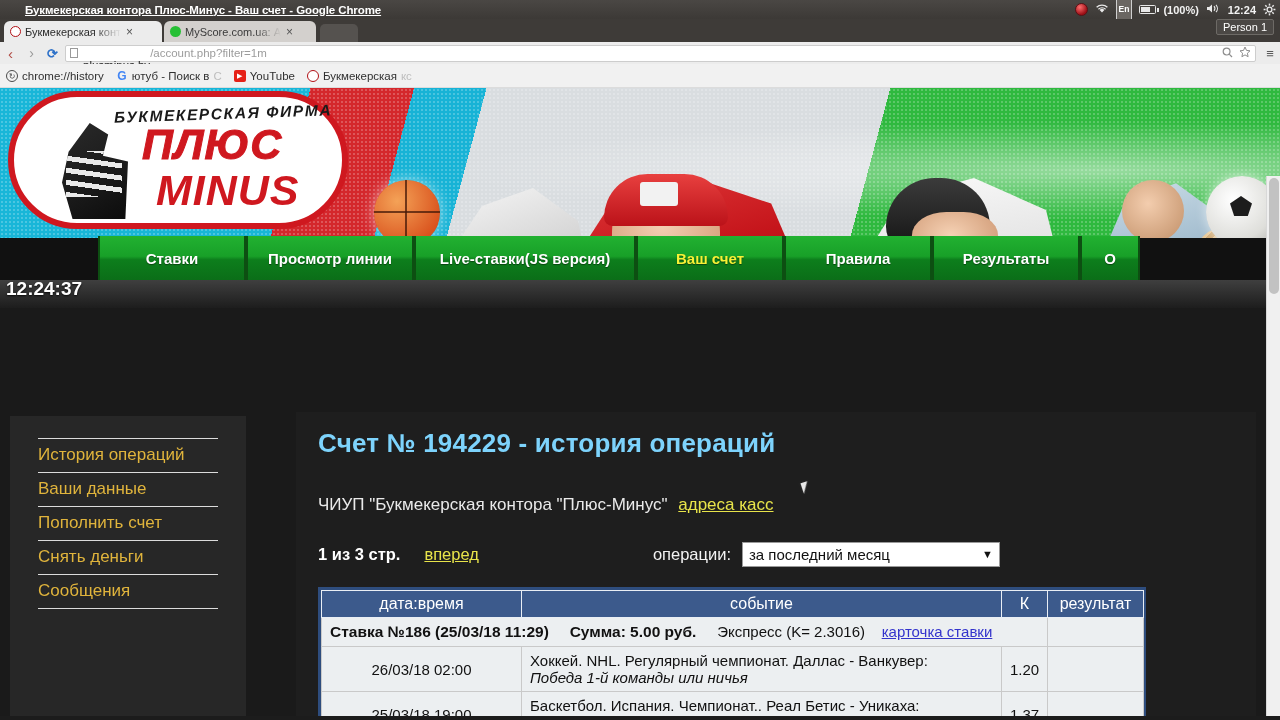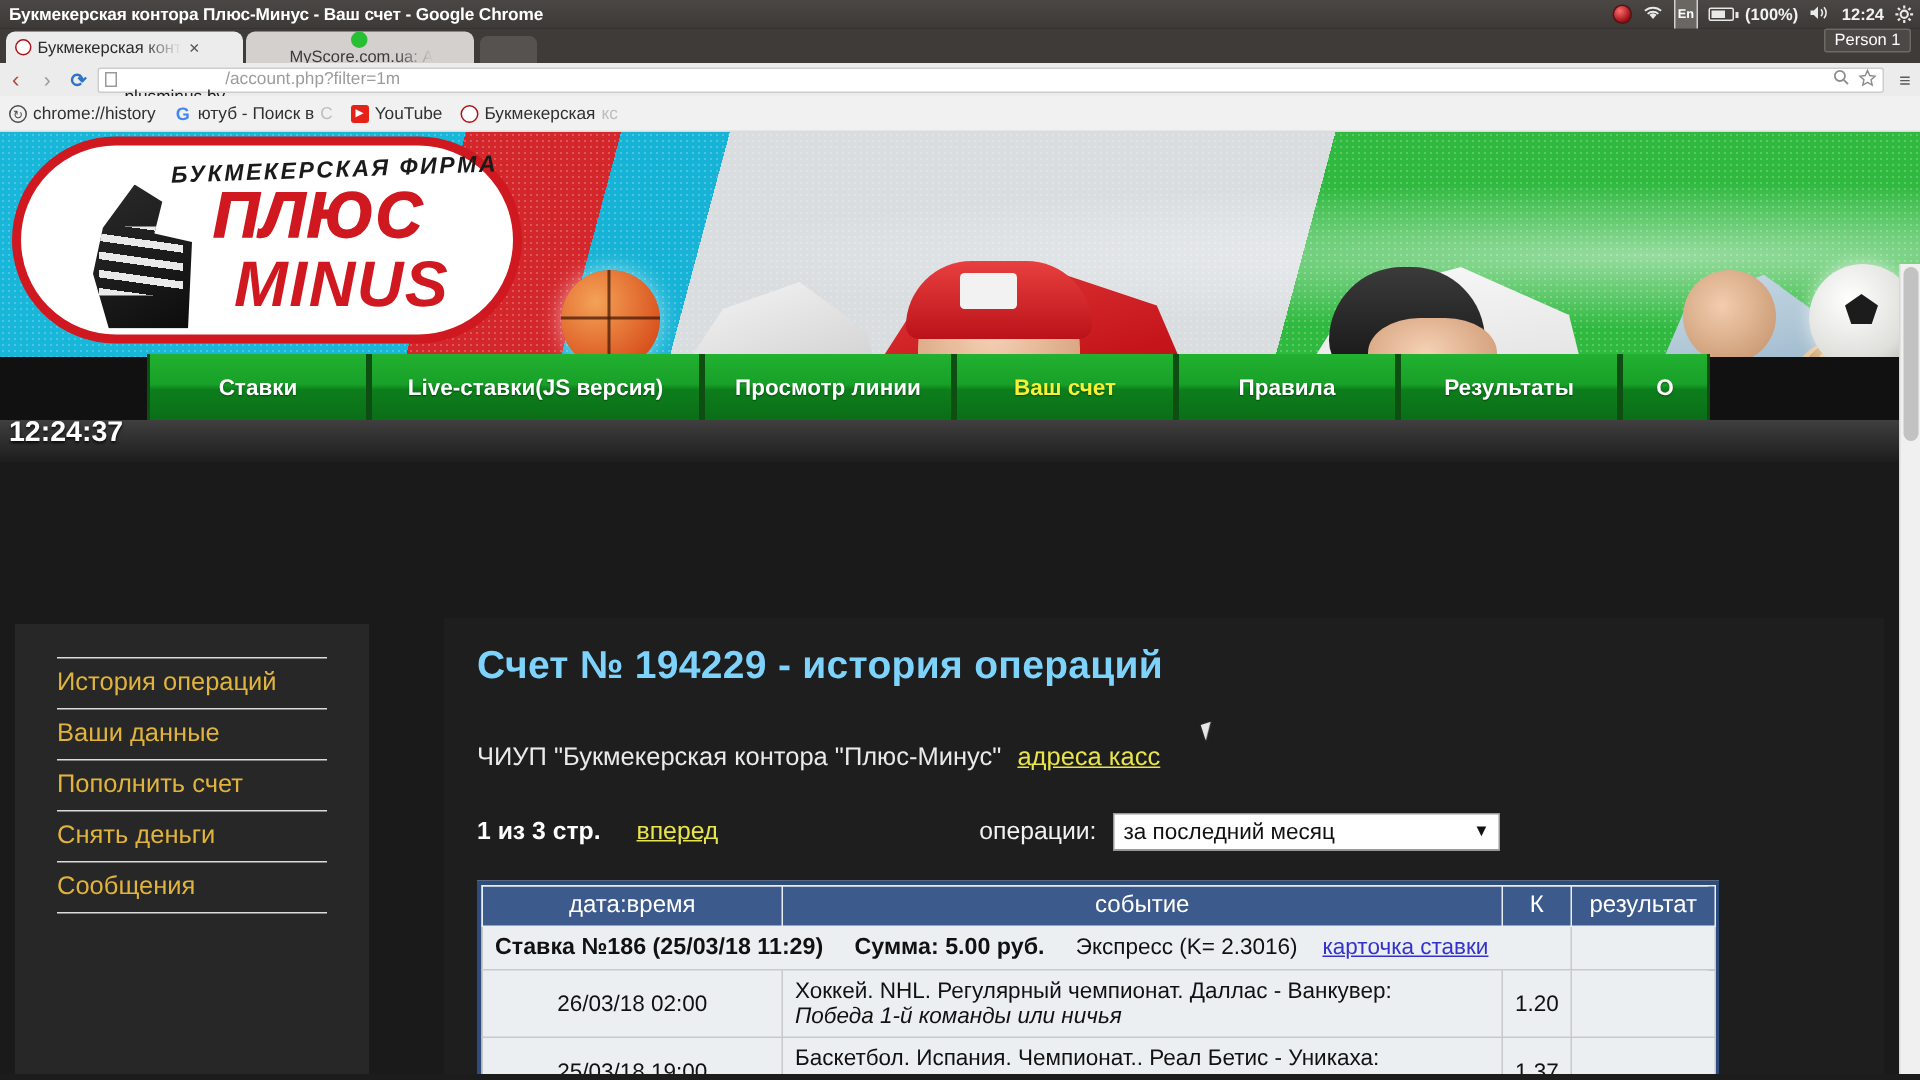--- a/index.html
+++ b/index.html
@@ -11,21 +11,21 @@
   }
 
   
   #os-titlebar {
     position: absolute; left: 0; top: 0; width: 1280px; height: 19px;
     background: linear-gradient(to bottom, #4a4744, #3c3936);
     color: #ffffff;
     font-size: 11.5px; font-weight: bold;
     display: flex; align-items: center;
   }
-  #os-title-text { padding-left: 6px; letter-spacing: -0.1px; white-space: nowrap; }
+  #os-title-text { padding-left: 25px; letter-spacing: -0.1px; white-space: nowrap; text-decoration: underline; }
   #os-tray {
     position: absolute; right: 4px; top: 0; height: 19px;
     display: flex; align-items: center; gap: 7px;
     font-size: 11px; color: #f2f2f2;
   }
   .tray-rec {
     width: 13px; height: 13px; border-radius: 50%;
     background: radial-gradient(circle at 35% 30%, #ff6d6d, #9c0f16 70%);
     border: 1px solid #5a1015;
   }
@@ -436,21 +436,21 @@
   </div>
 </div>
 <div style="position:absolute;right:6px;top:19px;background:#4b4845;color:#fff;font-size:11px;padding:1px 6px;border-radius:2px;border:1px solid #6d6a66;z-index:5">Person 1</div>
 
 <div id="chrome-tabstrip">
   <div class="tab" style="left:4px;width:158px;">
     <span class="tab-fav fav-pm"></span>
     <span class="tab-label">Букмекерская конт</span>
     <span class="tab-close">×</span>
   </div>
-  <div class="tab inactive" style="left:164px;width:152px;flex-direction:column;">
+  <div class="tab inactive" style="left:164px;width:152px;">
     <span class="tab-fav fav-ms"></span>
     <span class="tab-label">MyScore.com.ua: А</span>
     <span class="tab-close">×</span>
   </div>
   <div id="tab-new"></div>
 </div>
 
 <div id="chrome-toolbar">
   <span class="nav-btn back">‹</span>
   <span class="nav-btn">›</span>
@@ -519,22 +519,22 @@
     <div id="logo">
       <div id="logo-thumb"></div>
       <div id="logo-top">БУКМЕКЕРСКАЯ ФИРМА</div>
       <div id="logo-plus">ПЛЮС</div>
       <div id="logo-minus">MINUS</div>
     </div>
   </div>
 
   <div id="nav">
     <div class="nav-item" style="width:148px">Ставки</div>
+    <div class="nav-item" style="width:168px">Просмотр линии</div>
     <div class="nav-item" style="width:222px">Live-ставки(JS версия)</div>
-    <div class="nav-item" style="width:168px">Просмотр линии</div>
     <div class="nav-item active" style="width:148px">Ваш счет</div>
     <div class="nav-item" style="width:148px">Правила</div>
     <div class="nav-item" style="width:148px">Результаты</div>
     <div class="nav-item clipped" style="width:60px">О</div>
   </div>
 
   <div id="tstrip"></div>
   <div id="tstamp">12:24:37</div>
 
   <div id="pagebody">

